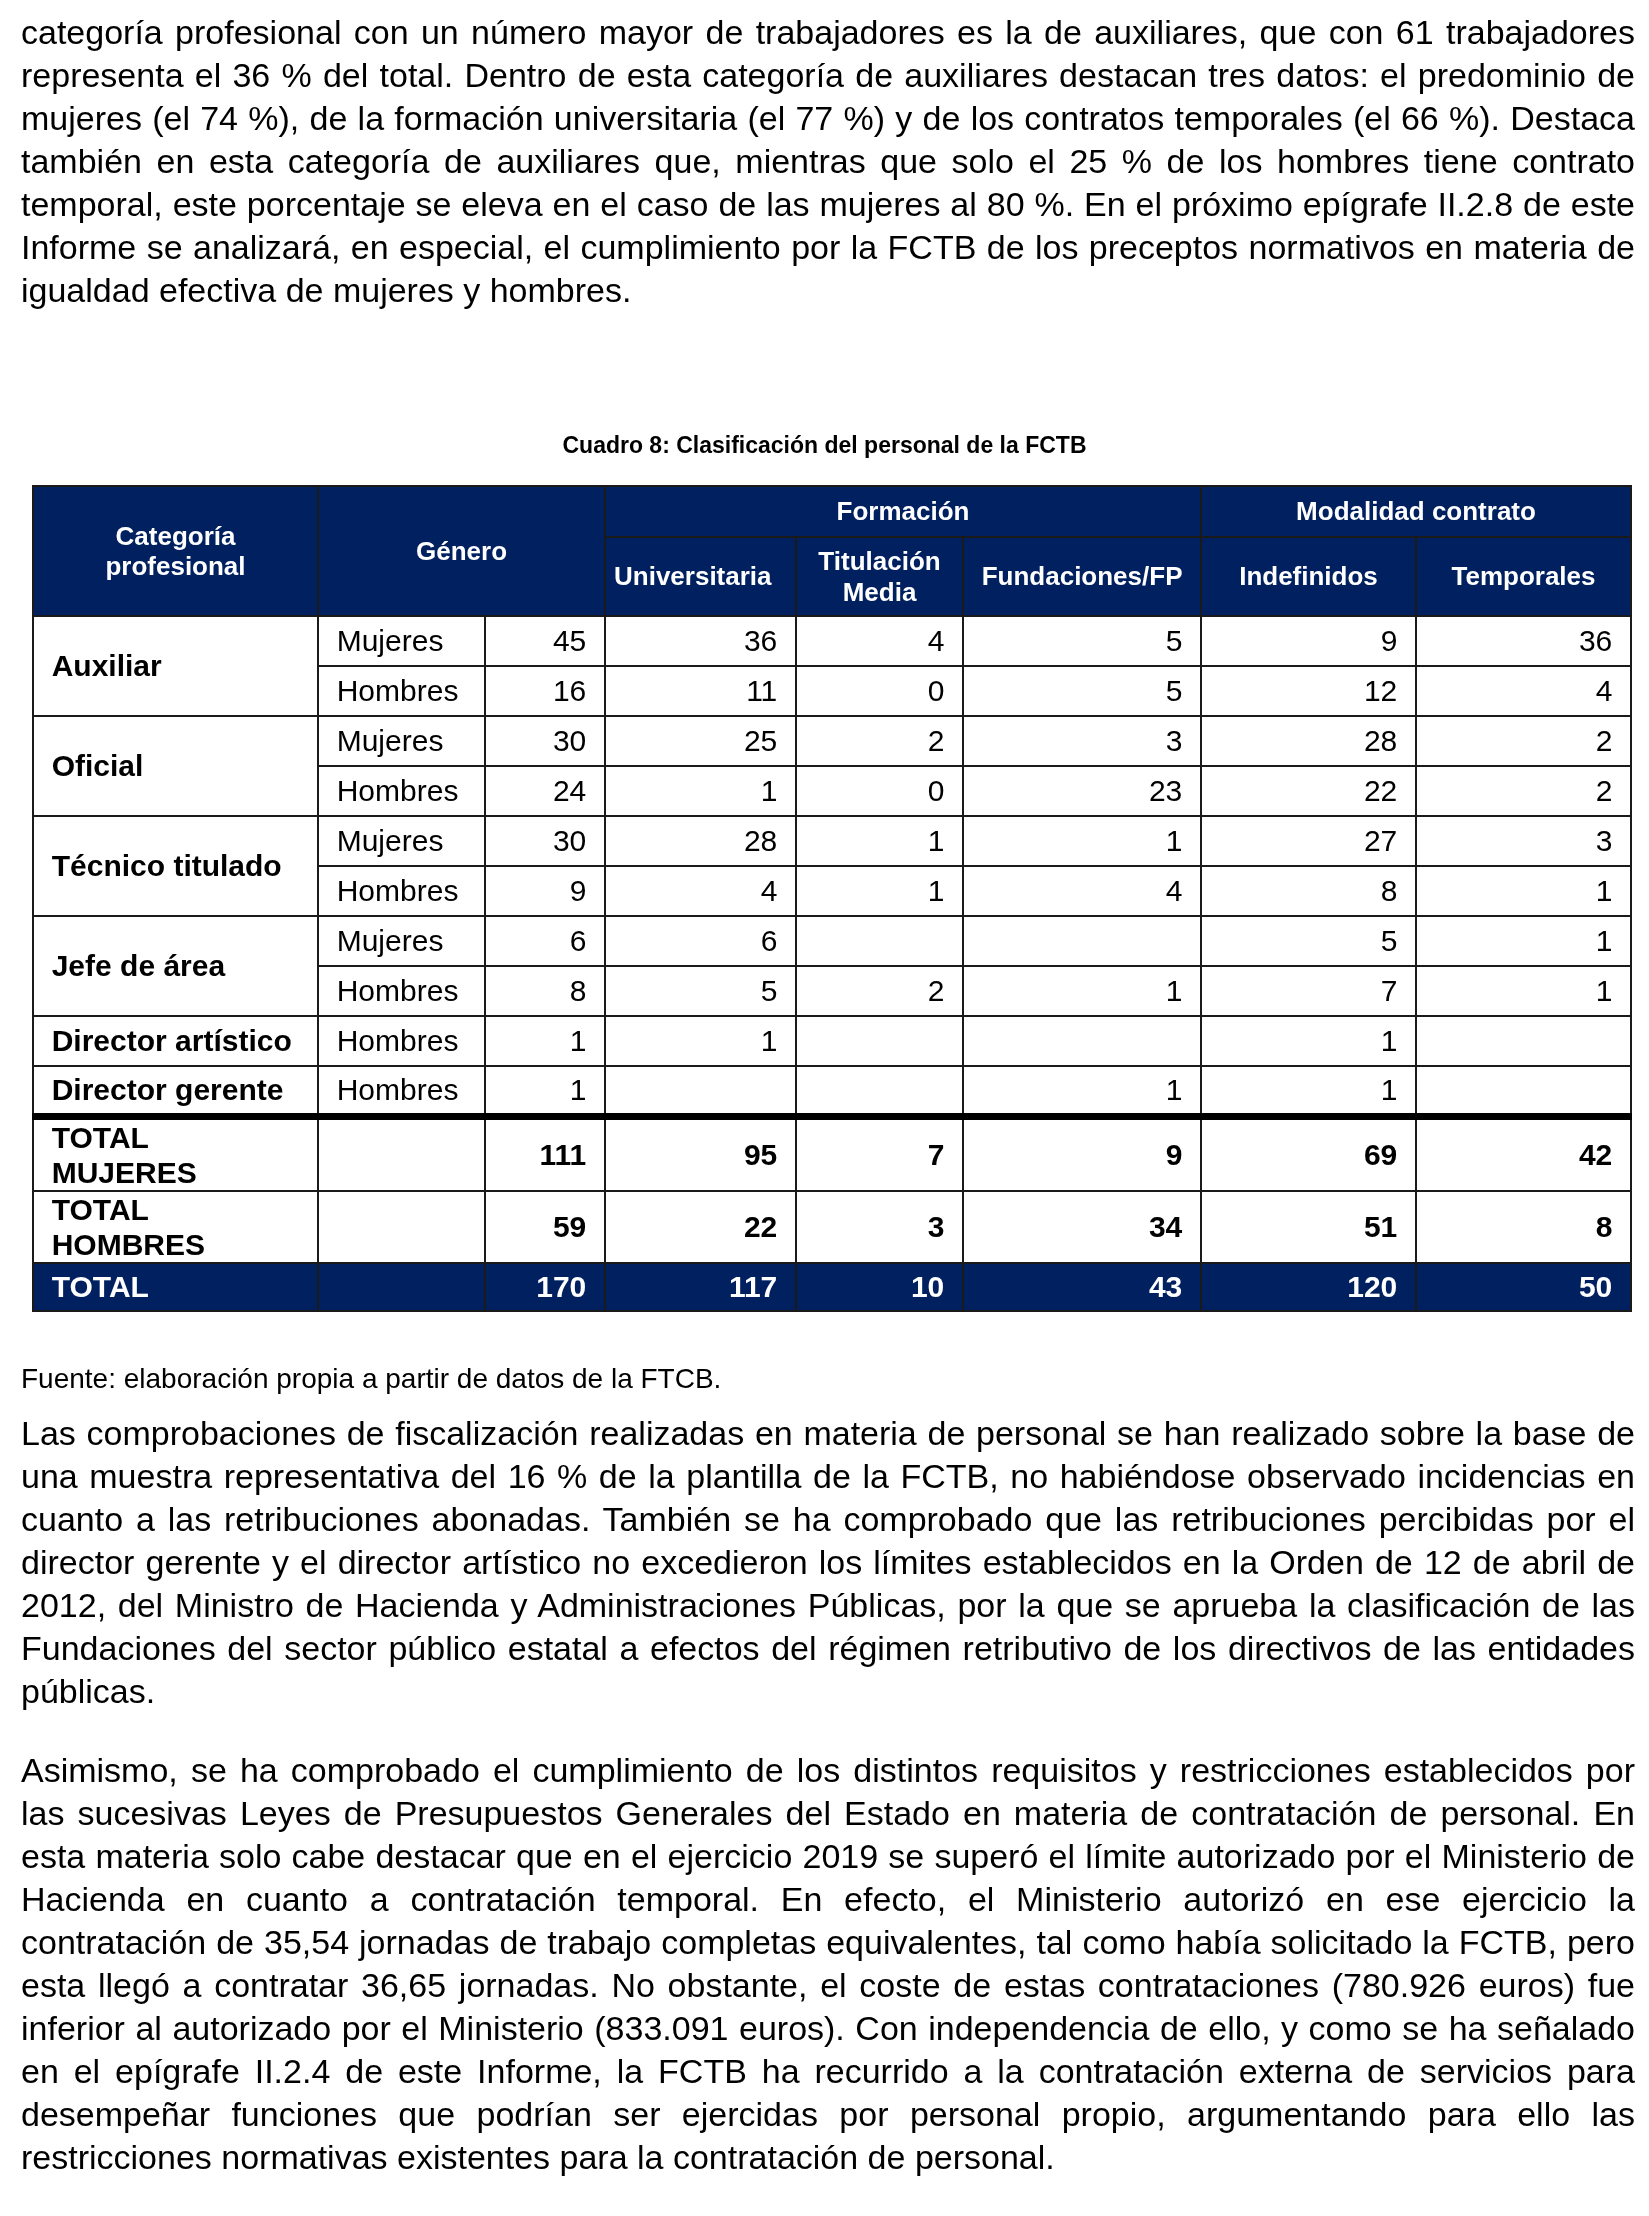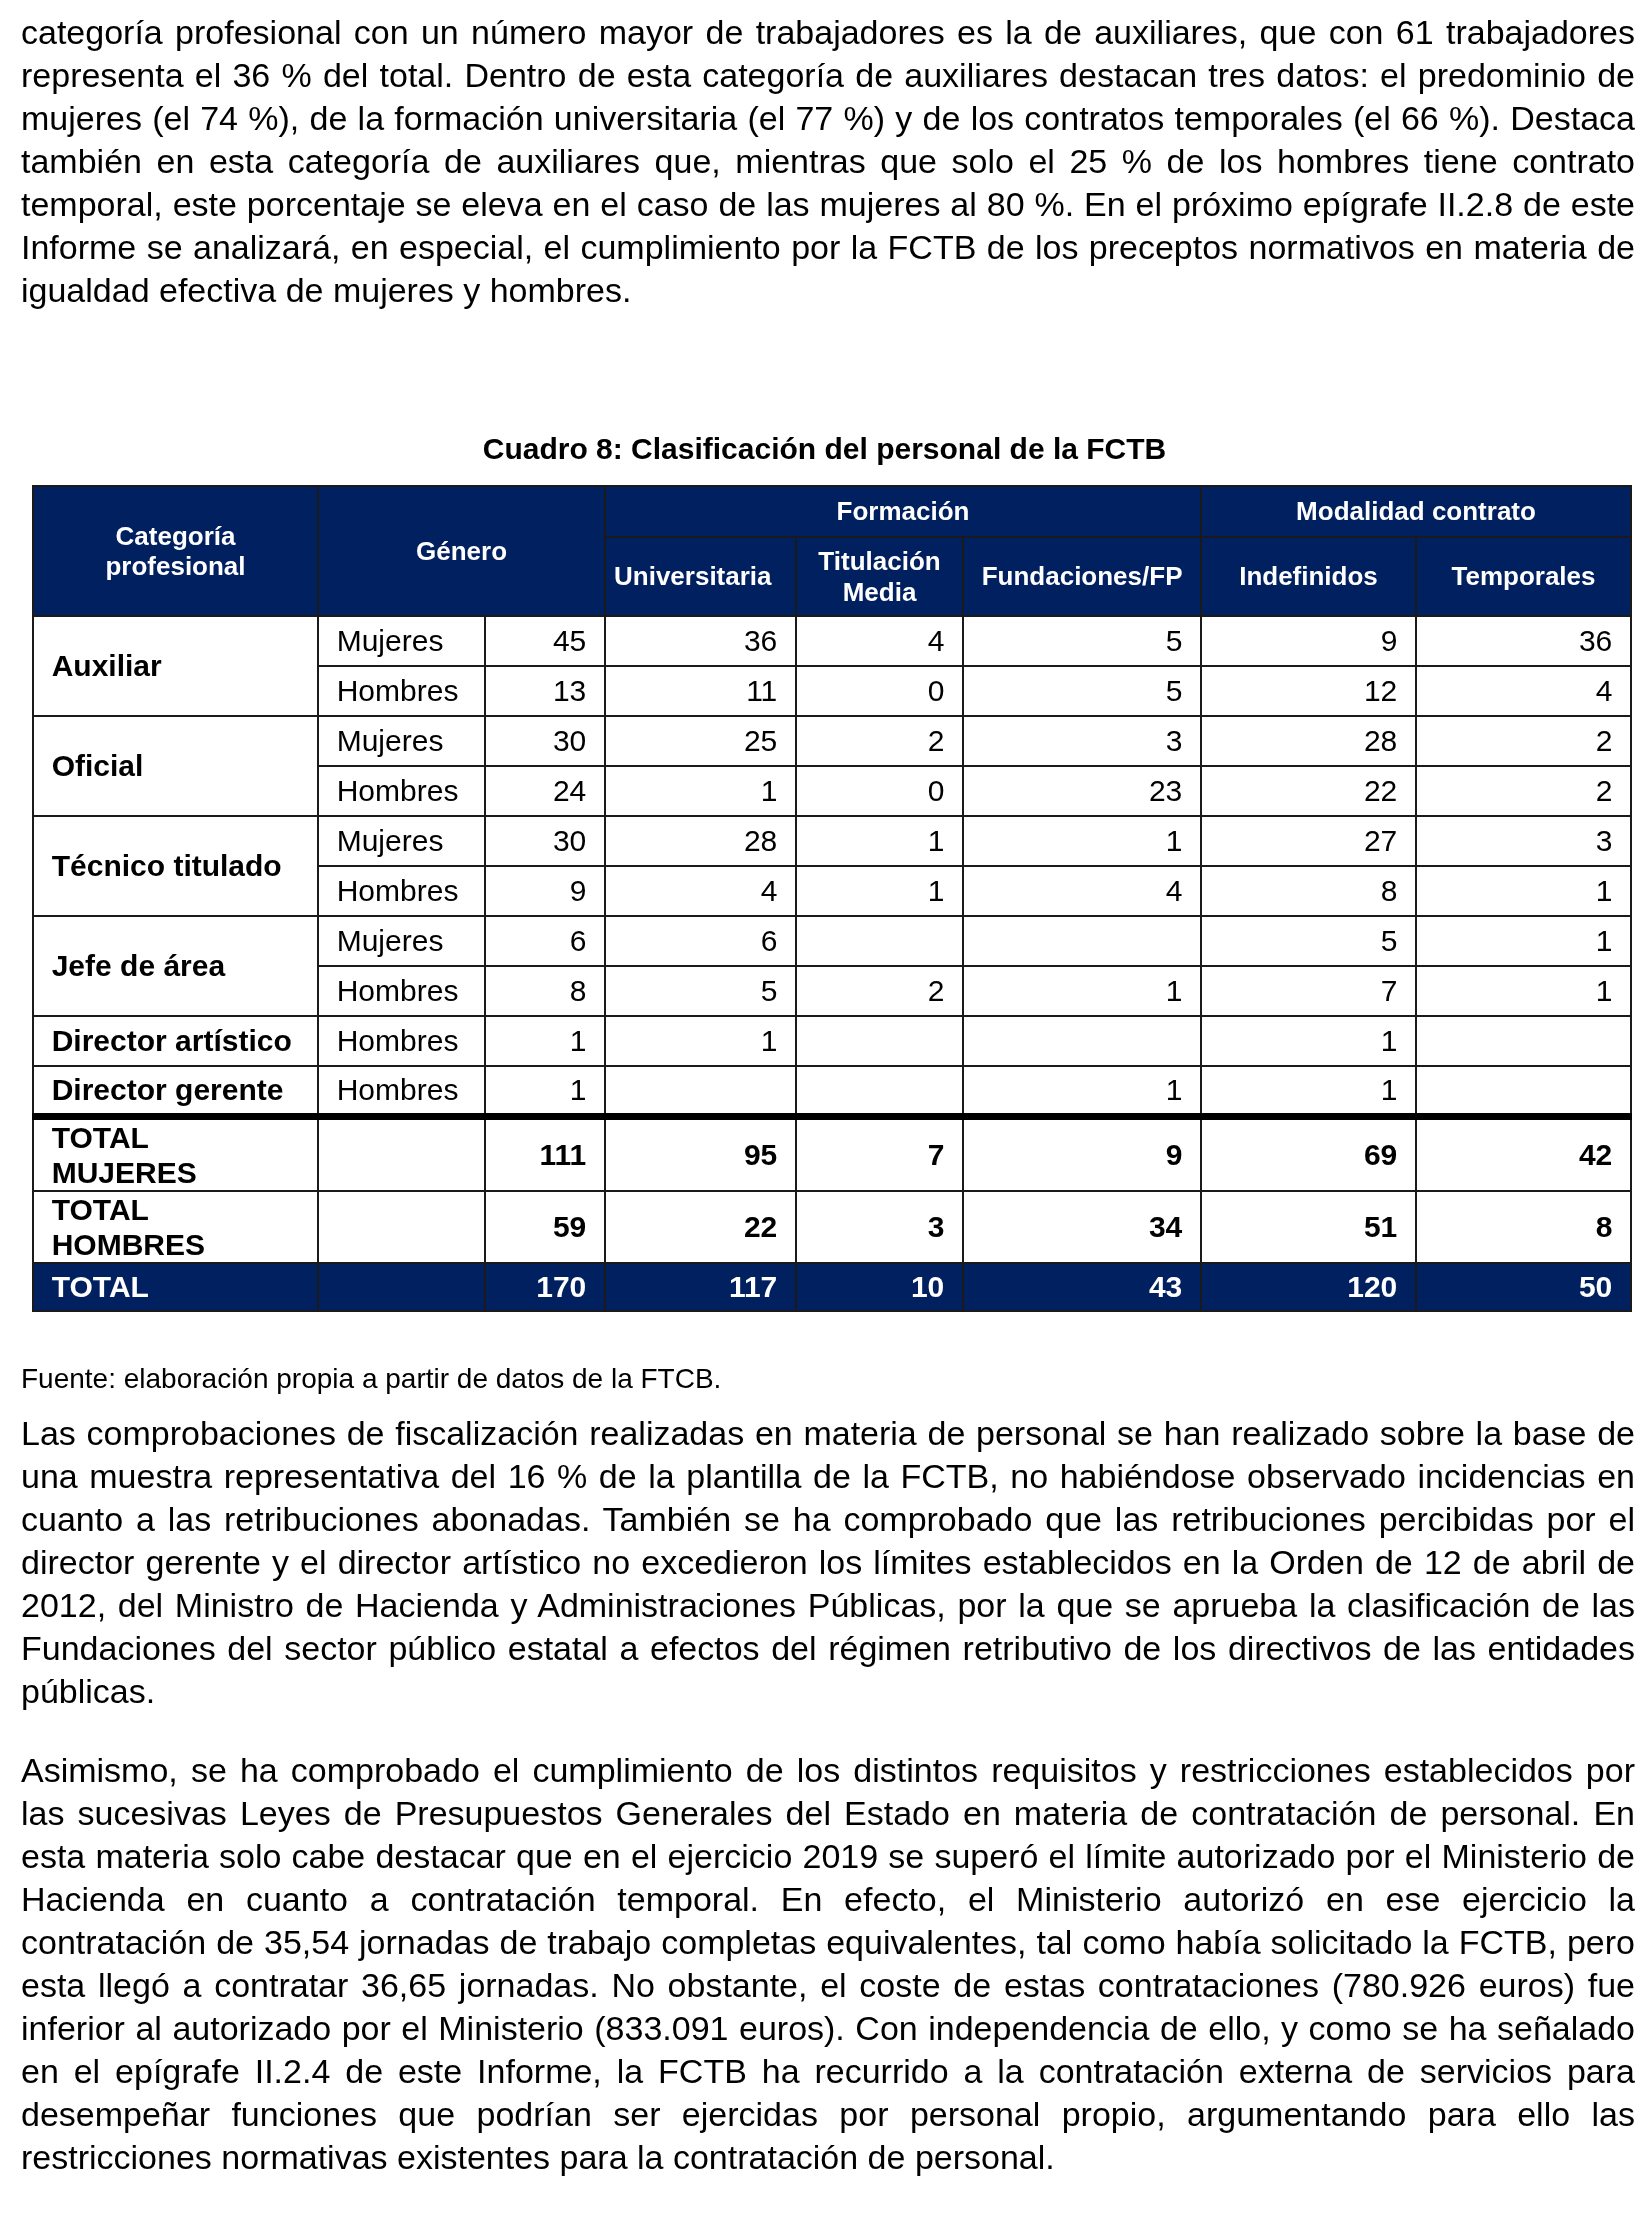--- a/index.html
+++ b/index.html
@@ -24,21 +24,21 @@
   #p1 { top: 11.2px; }
   #p2 { top: 1412px; }
   #p3 { top: 1749px; }
 
   .caption {
     position: absolute;
     top: 432px;
     left: 0;
     width: 1649px;
     text-align: center;
-    font-size: 30px;
+    font-size: 23px;
     font-weight: bold;
   }
 
   table.cuadro {
     position: absolute;
     left: 32px;
     top: 485px;
     width: 1590px;
     border-collapse: collapse;
     font-size: 30px;
@@ -124,21 +124,21 @@
       <td class="gen">Mujeres</td>
       <td class="num">45</td>
       <td class="num">36</td>
       <td class="num">4</td>
       <td class="num">5</td>
       <td class="num">9</td>
       <td class="num">36</td>
     </tr>
     <tr>
       <td class="gen">Hombres</td>
-      <td class="num">13</td>
+      <td class="num">16</td>
       <td class="num">11</td>
       <td class="num">0</td>
       <td class="num">5</td>
       <td class="num">12</td>
       <td class="num">4</td>
     </tr>
     <tr>
       <td rowspan="2" class="cat">Oficial</td>
       <td class="gen">Mujeres</td>
       <td class="num">30</td>

